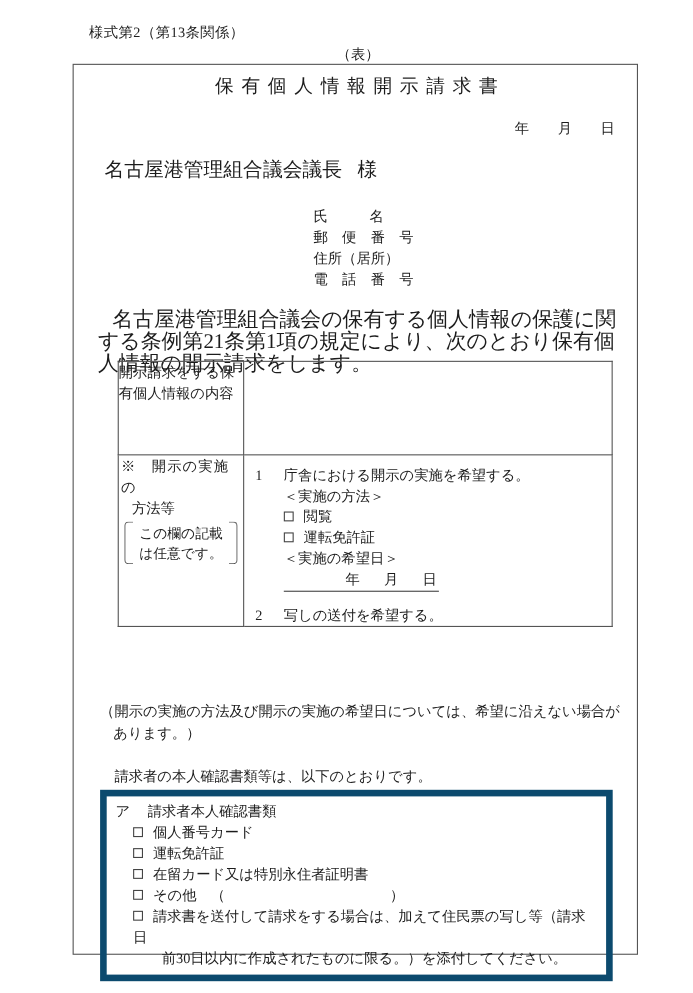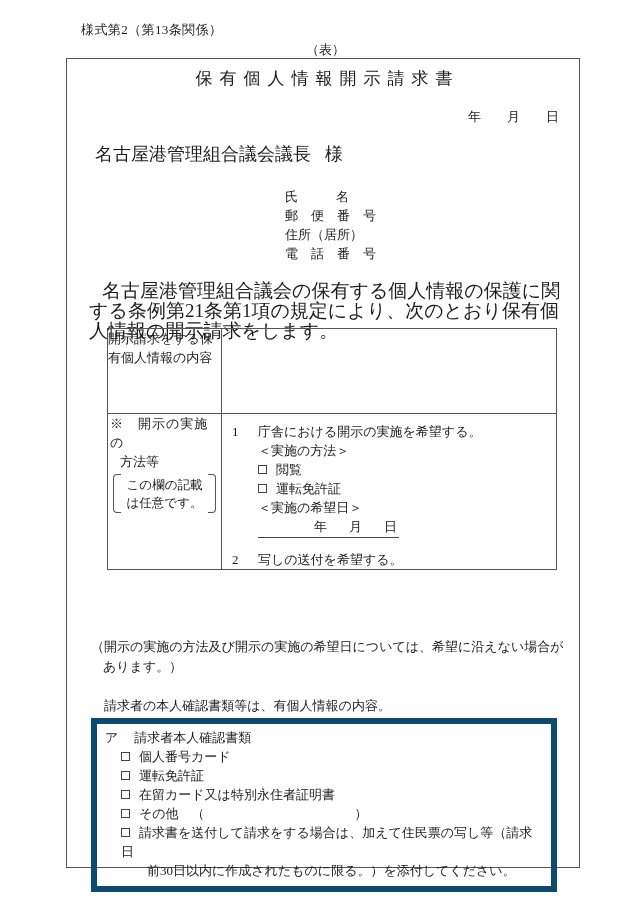--- a/index.html
+++ b/index.html
@@ -315,21 +315,21 @@
               <div class="m-gap"></div>
               <div class="ln"><span class="m-num">2</span><span>写しの送付を希望する。</span></div>
             </div>
           </td>
         </tr>
       </tbody>
         </table>
 
       <div class="caution">（開示の実施の方法及び開示の実施の希望日については、希望に沿えない場合があります。）</div>
 
-      <div class="id-lead">請求者の本人確認書類等は、有個人情報の内容。</div>
+      <div class="id-lead">請求者の本人確認書類等は、以下のとおりです。</div>
 
       <div class="id-box">
         <div class="id-head"><span>ア</span><span class="kgap"></span><span>請求者本人確認書類</span></div>
         <div class="id-item"><span class="cbox"></span><span>個人番号カード</span></div>
         <div class="id-item"><span class="cbox"></span><span>運転免許証</span></div>
         <div class="id-item"><span class="cbox"></span><span>在留カード又は特別永住者証明書</span></div>
         <div class="id-item"><span class="cbox"></span><span>その他　（</span><span class="paren-gap"></span><span>）</span></div>
         <div class="id-item wrap"><span class="cbox"></span><span class="body">請求書を送付して請求をする場合は、加えて住民票の写し等（請求日</span></div>
         <div class="id-wrap-2">前30日以内に作成されたものに限る。）を添付してください。</div>
       </div>

